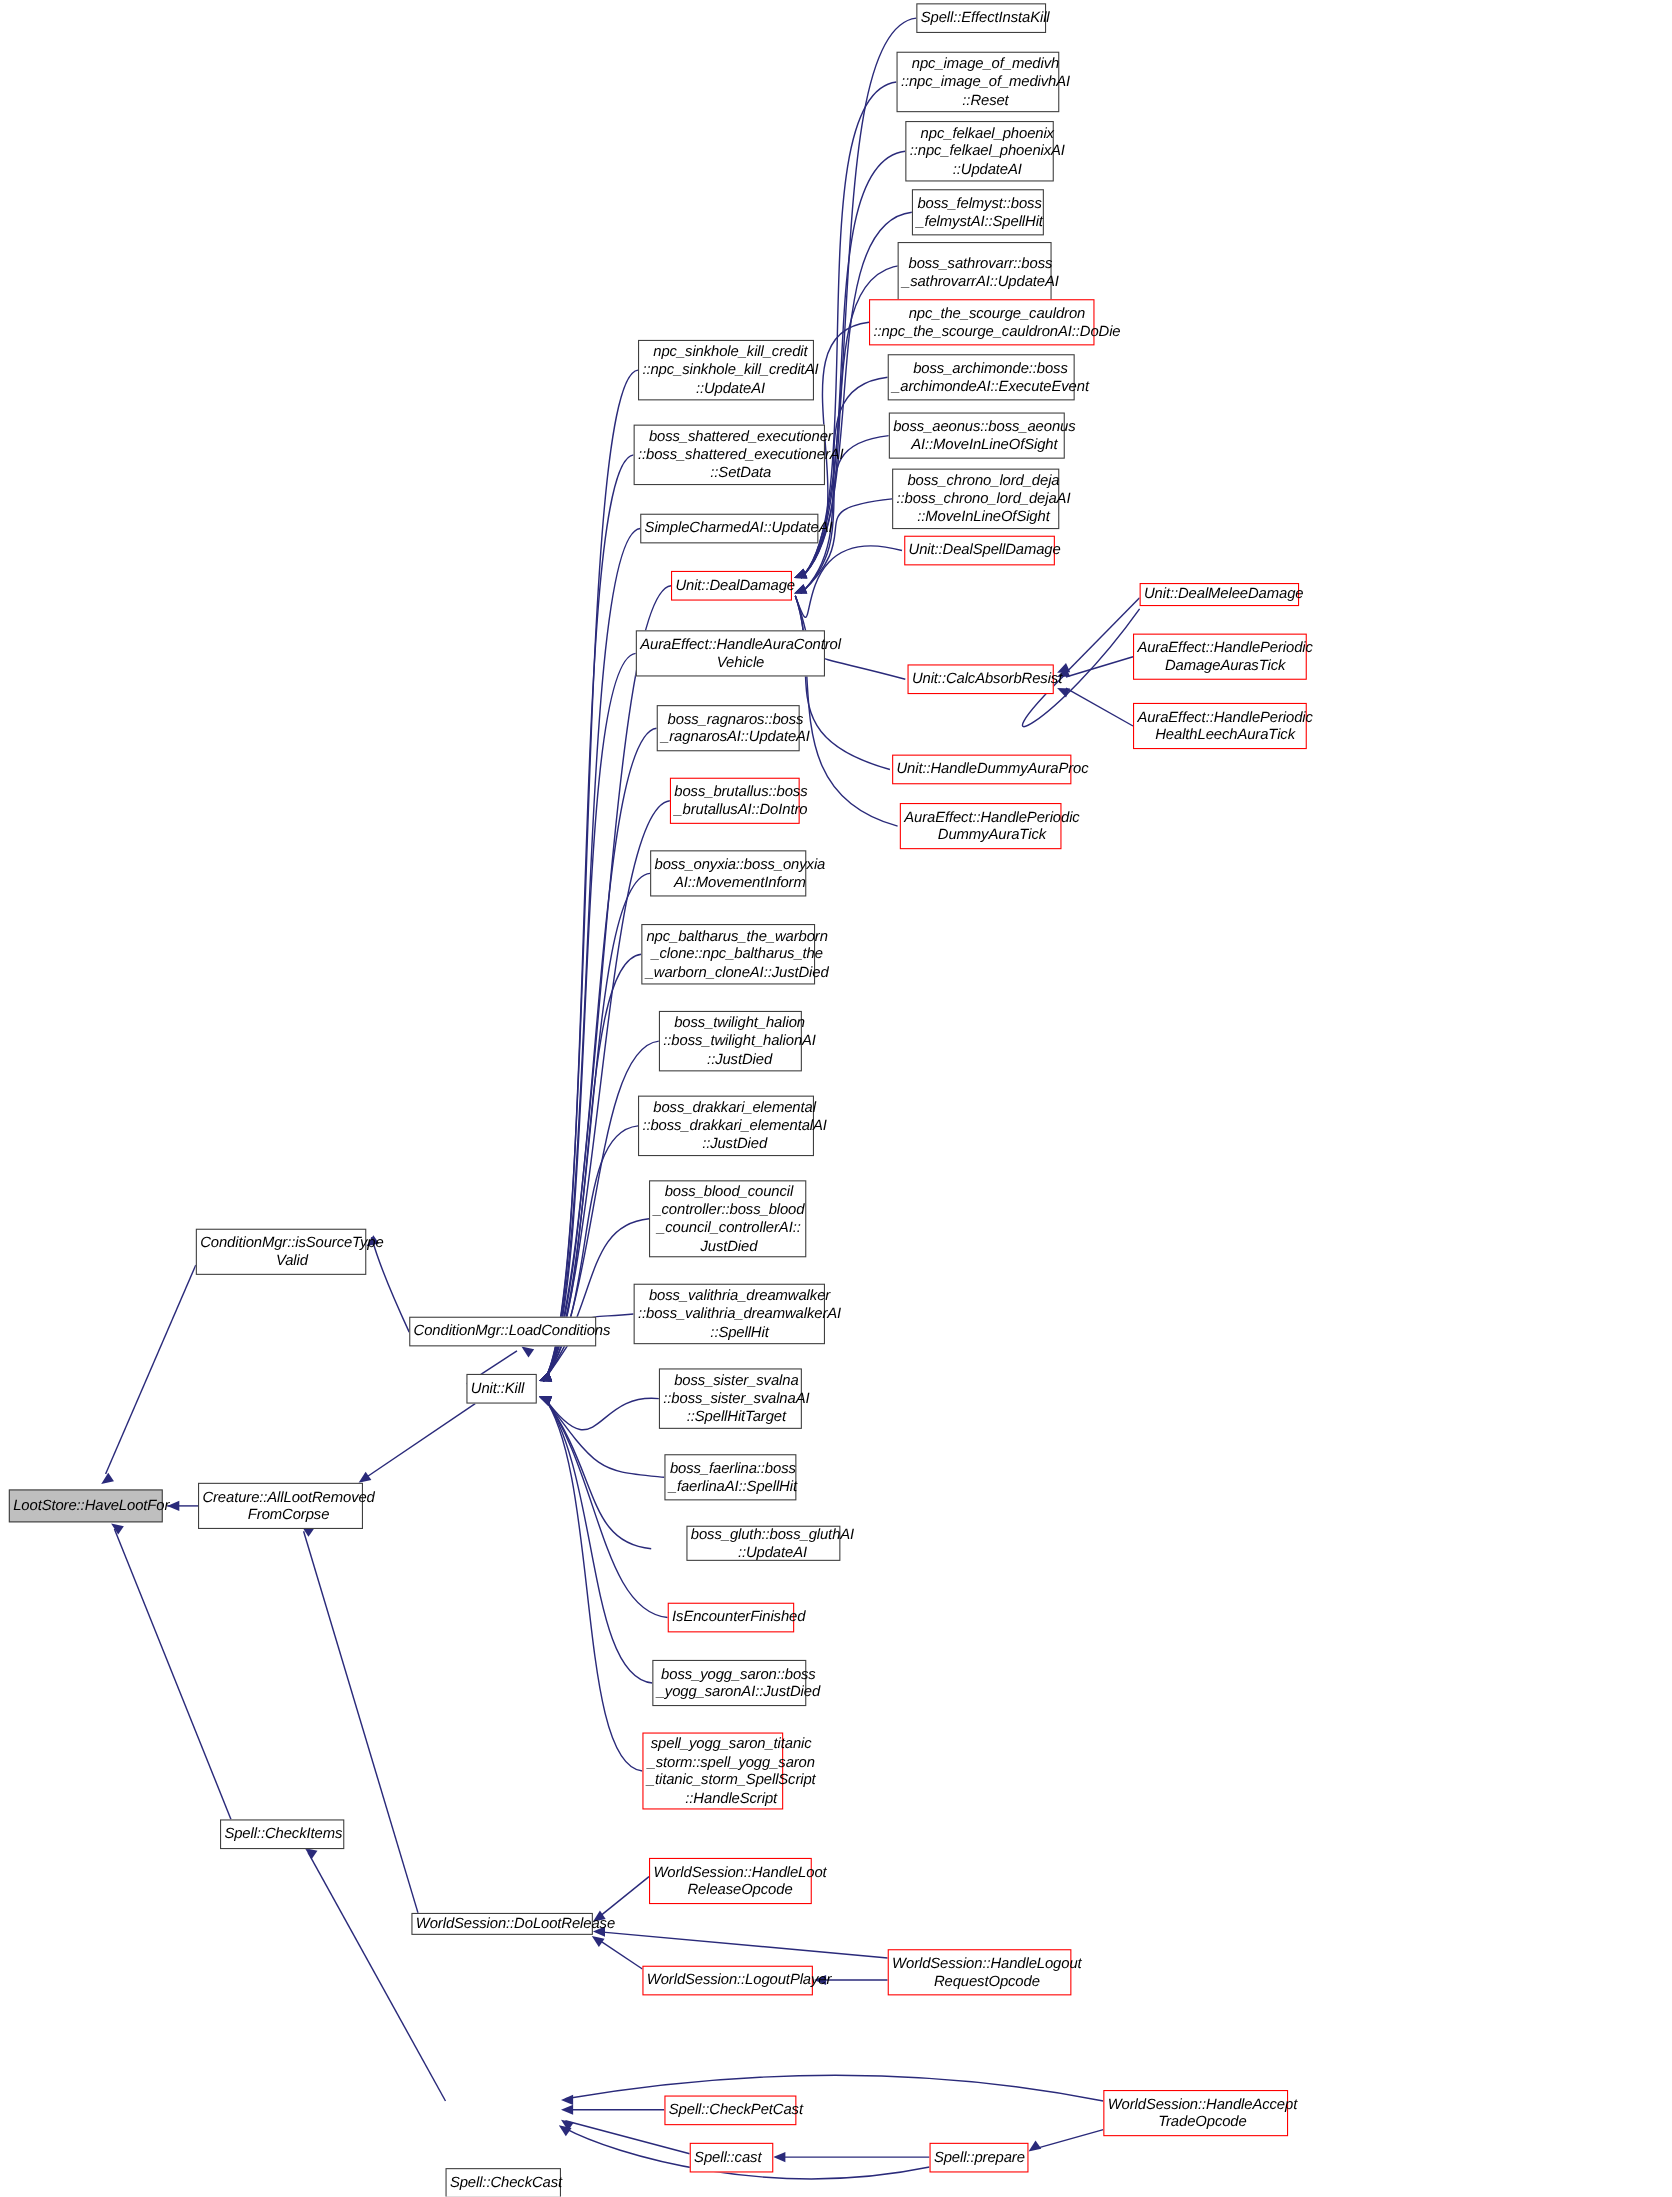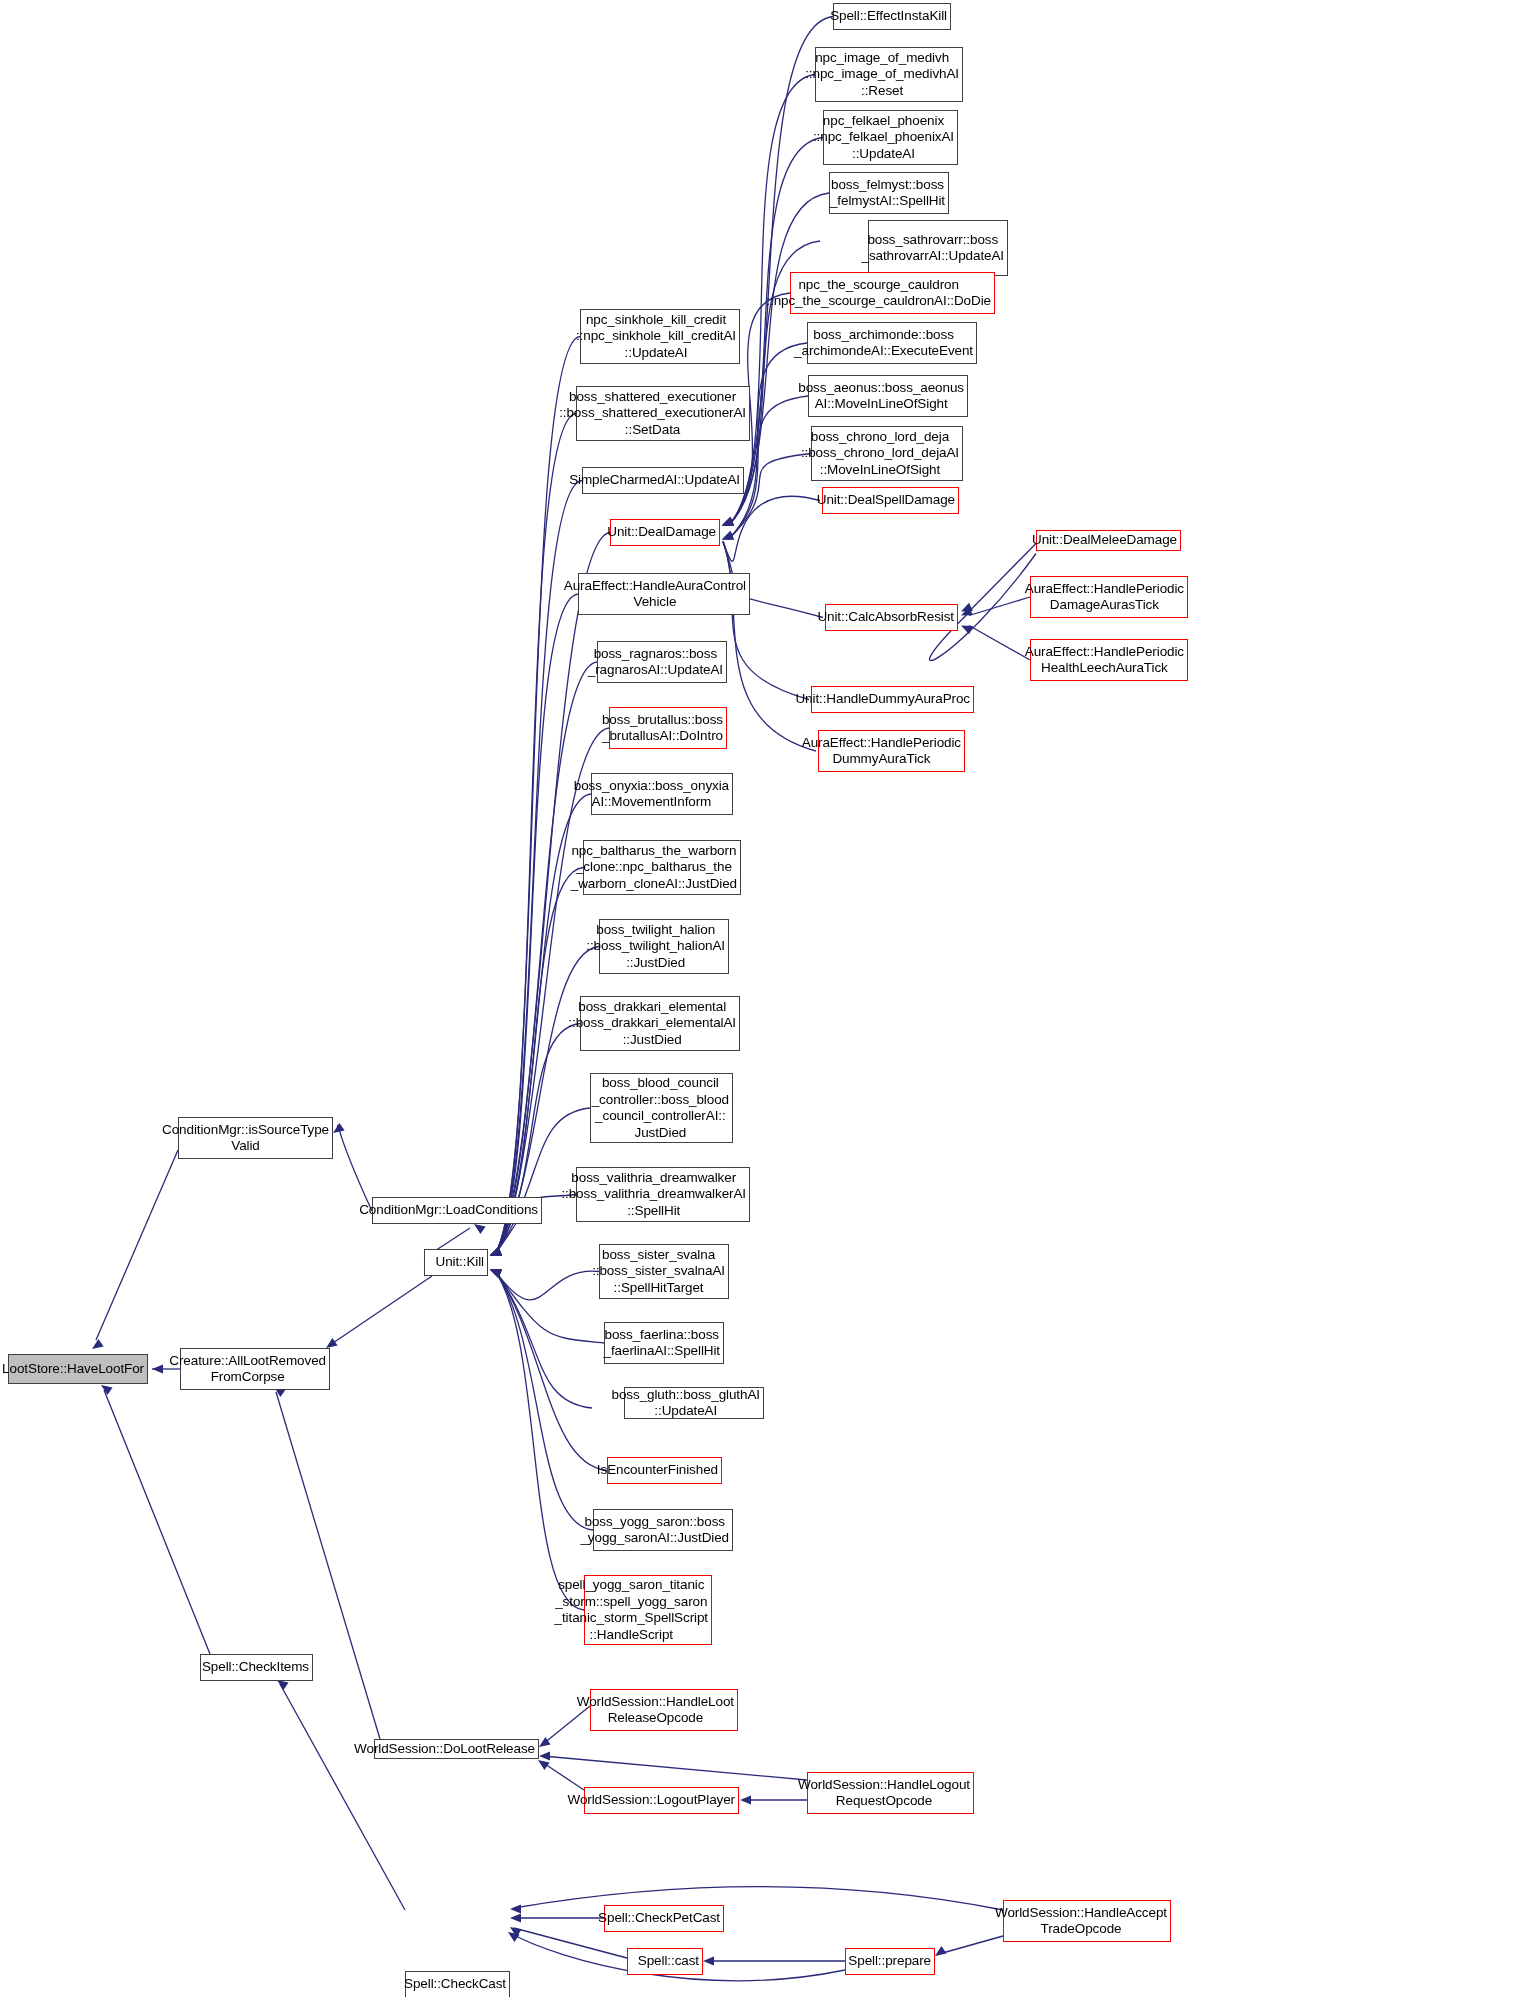--- a/index.html
+++ b/index.html
@@ -24,31 +24,32 @@
     top: 0;
     width: 1520px;
     height: 1997px;
     pointer-events: none;
   }
   .node {
     position: absolute;
     box-sizing: border-box;
     display: flex;
     align-items: center;
-    justify-content: flex-end;
+    justify-content: flex-start;
     text-align: center;
     background: #ffffff;
     border: 1px solid #404040;
     color: #000000;
     font-size: 13.5px;
     line-height: 16.5px;
     letter-spacing: -0.1px;
     white-space: pre-line;
     padding: 1px 3px;
     z-index: 5;
+    font-style: italic;
   }
   .node.red {
     border: 1px solid #ff0000;
   }
   .node.focus {
     background: #bfbfbf;
     border: 1px solid #404040;
   }
 </style>
 </head>
@@ -224,21 +225,21 @@
       <div class="node red" style="left: 627px; top: 1948px; width: 76px; height: 27px;"><span>Spell::cast</span></div>
       <div class="node" style="left: 833px; top: 3px; width: 118px; height: 27px;"><span>Spell::EffectInstaKill</span></div>
       <div class="node" style="left: 815px; top: 47px; width: 148px; height: 55px;"><span>npc_image_of_medivh
 ::npc_image_of_medivhAI
 ::Reset</span></div>
       <div class="node" style="left: 823px; top: 110px; width: 135px; height: 55px;"><span>npc_felkael_phoenix
 ::npc_felkael_phoenixAI
 ::UpdateAI</span></div>
       <div class="node" style="left: 829px; top: 172px; width: 120px; height: 42px;"><span>boss_felmyst::boss
 _felmystAI::SpellHit</span></div>
-      <div class="node" style="left: 868px; top: 220px; width: 140px; height: 56px;"><span>boss_sathrovarr::boss
+      <div class="node" style="left: 816px; top: 220px; width: 140px; height: 56px;"><span>boss_sathrovarr::boss
 _sathrovarrAI::UpdateAI</span></div>
       <div class="node red" style="left: 790px; top: 272px; width: 205px; height: 42px;"><span>npc_the_scourge_cauldron
 ::npc_the_scourge_cauldronAI::DoDie</span></div>
       <div class="node" style="left: 807px; top: 322px; width: 170px; height: 42px;"><span>boss_archimonde::boss
 _archimondeAI::ExecuteEvent</span></div>
       <div class="node" style="left: 808px; top: 375px; width: 160px; height: 42px;"><span>boss_aeonus::boss_aeonus
 AI::MoveInLineOfSight</span></div>
       <div class="node" style="left: 811px; top: 426px; width: 152px; height: 55px;"><span>boss_chrono_lord_deja
 ::boss_chrono_lord_dejaAI
 ::MoveInLineOfSight</span></div>

